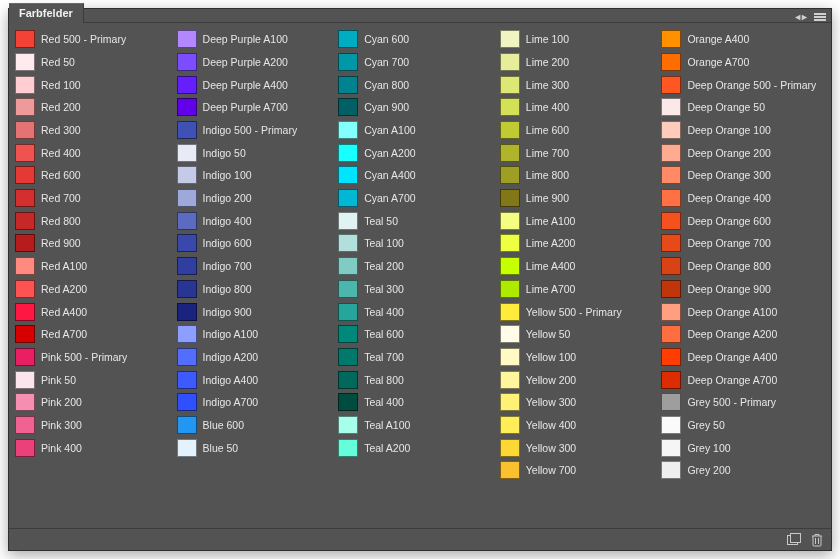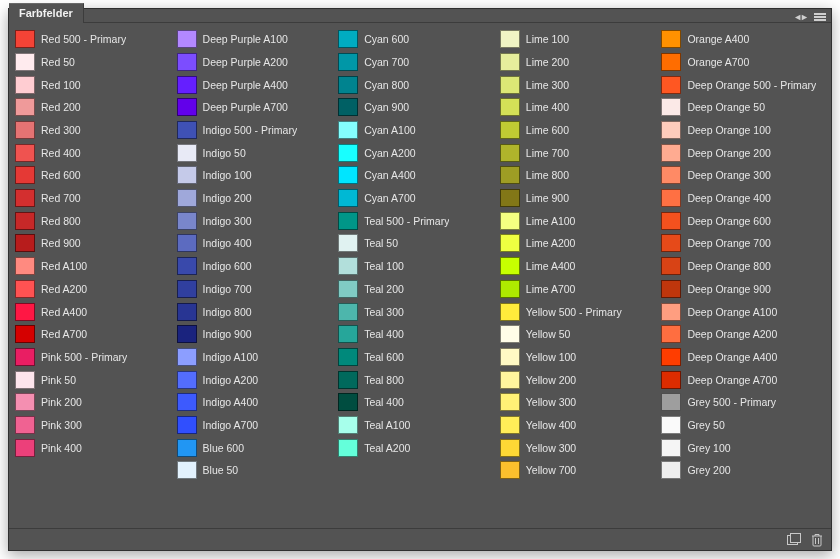--- a/index.html
+++ b/index.html
@@ -222,24 +222,20 @@
             </div>
             <div class="swatch-row">
               <div class="swatch" style="background: rgb(197, 202, 233);"></div>
               <span class="swatch-label">Indigo 100</span>
             </div>
             <div class="swatch-row">
               <div class="swatch" style="background: rgb(159, 168, 218);"></div>
               <span class="swatch-label">Indigo 200</span>
             </div>
             <div class="swatch-row">
-              <div class="swatch" style="background: rgb(121, 134, 203);"></div>
-              <span class="swatch-label">Indigo 300</span>
-            </div>
-            <div class="swatch-row">
               <div class="swatch" style="background: rgb(92, 107, 192);"></div>
               <span class="swatch-label">Indigo 400</span>
             </div>
             <div class="swatch-row">
               <div class="swatch" style="background: rgb(57, 73, 171);"></div>
               <span class="swatch-label">Indigo 600</span>
             </div>
             <div class="swatch-row">
               <div class="swatch" style="background: rgb(48, 63, 159);"></div>
               <span class="swatch-label">Indigo 700</span>
@@ -304,24 +300,20 @@
             </div>
             <div class="swatch-row">
               <div class="swatch" style="background: rgb(0, 229, 255);"></div>
               <span class="swatch-label">Cyan A400</span>
             </div>
             <div class="swatch-row">
               <div class="swatch" style="background: rgb(0, 184, 212);"></div>
               <span class="swatch-label">Cyan A700</span>
             </div>
             <div class="swatch-row">
-              <div class="swatch" style="background: rgb(0, 150, 136);"></div>
-              <span class="swatch-label">Teal 500 - Primary</span>
-            </div>
-            <div class="swatch-row">
               <div class="swatch" style="background: rgb(224, 242, 241);"></div>
               <span class="swatch-label">Teal 50</span>
             </div>
             <div class="swatch-row">
               <div class="swatch" style="background: rgb(178, 223, 219);"></div>
               <span class="swatch-label">Teal 100</span>
             </div>
             <div class="swatch-row">
               <div class="swatch" style="background: rgb(128, 203, 196);"></div>
               <span class="swatch-label">Teal 200</span>
@@ -330,20 +322,24 @@
               <div class="swatch" style="background: rgb(77, 182, 172);"></div>
               <span class="swatch-label">Teal 300</span>
             </div>
             <div class="swatch-row">
               <div class="swatch" style="background: rgb(38, 166, 154);"></div>
               <span class="swatch-label">Teal 400</span>
             </div>
             <div class="swatch-row">
               <div class="swatch" style="background: rgb(0, 137, 123);"></div>
               <span class="swatch-label">Teal 600</span>
+            </div>
+            <div class="swatch-row">
+              <div class="swatch" style="background: rgb(0, 121, 107);"></div>
+              <span class="swatch-label">Teal 700</span>
             </div>
             <div class="swatch-row">
               <div class="swatch" style="background: rgb(0, 105, 92);"></div>
               <span class="swatch-label">Teal 800</span>
             </div>
             <div class="swatch-row">
               <div class="swatch" style="background: rgb(0, 77, 64);"></div>
               <span class="swatch-label">Teal 400</span>
             </div>
             <div class="swatch-row">

